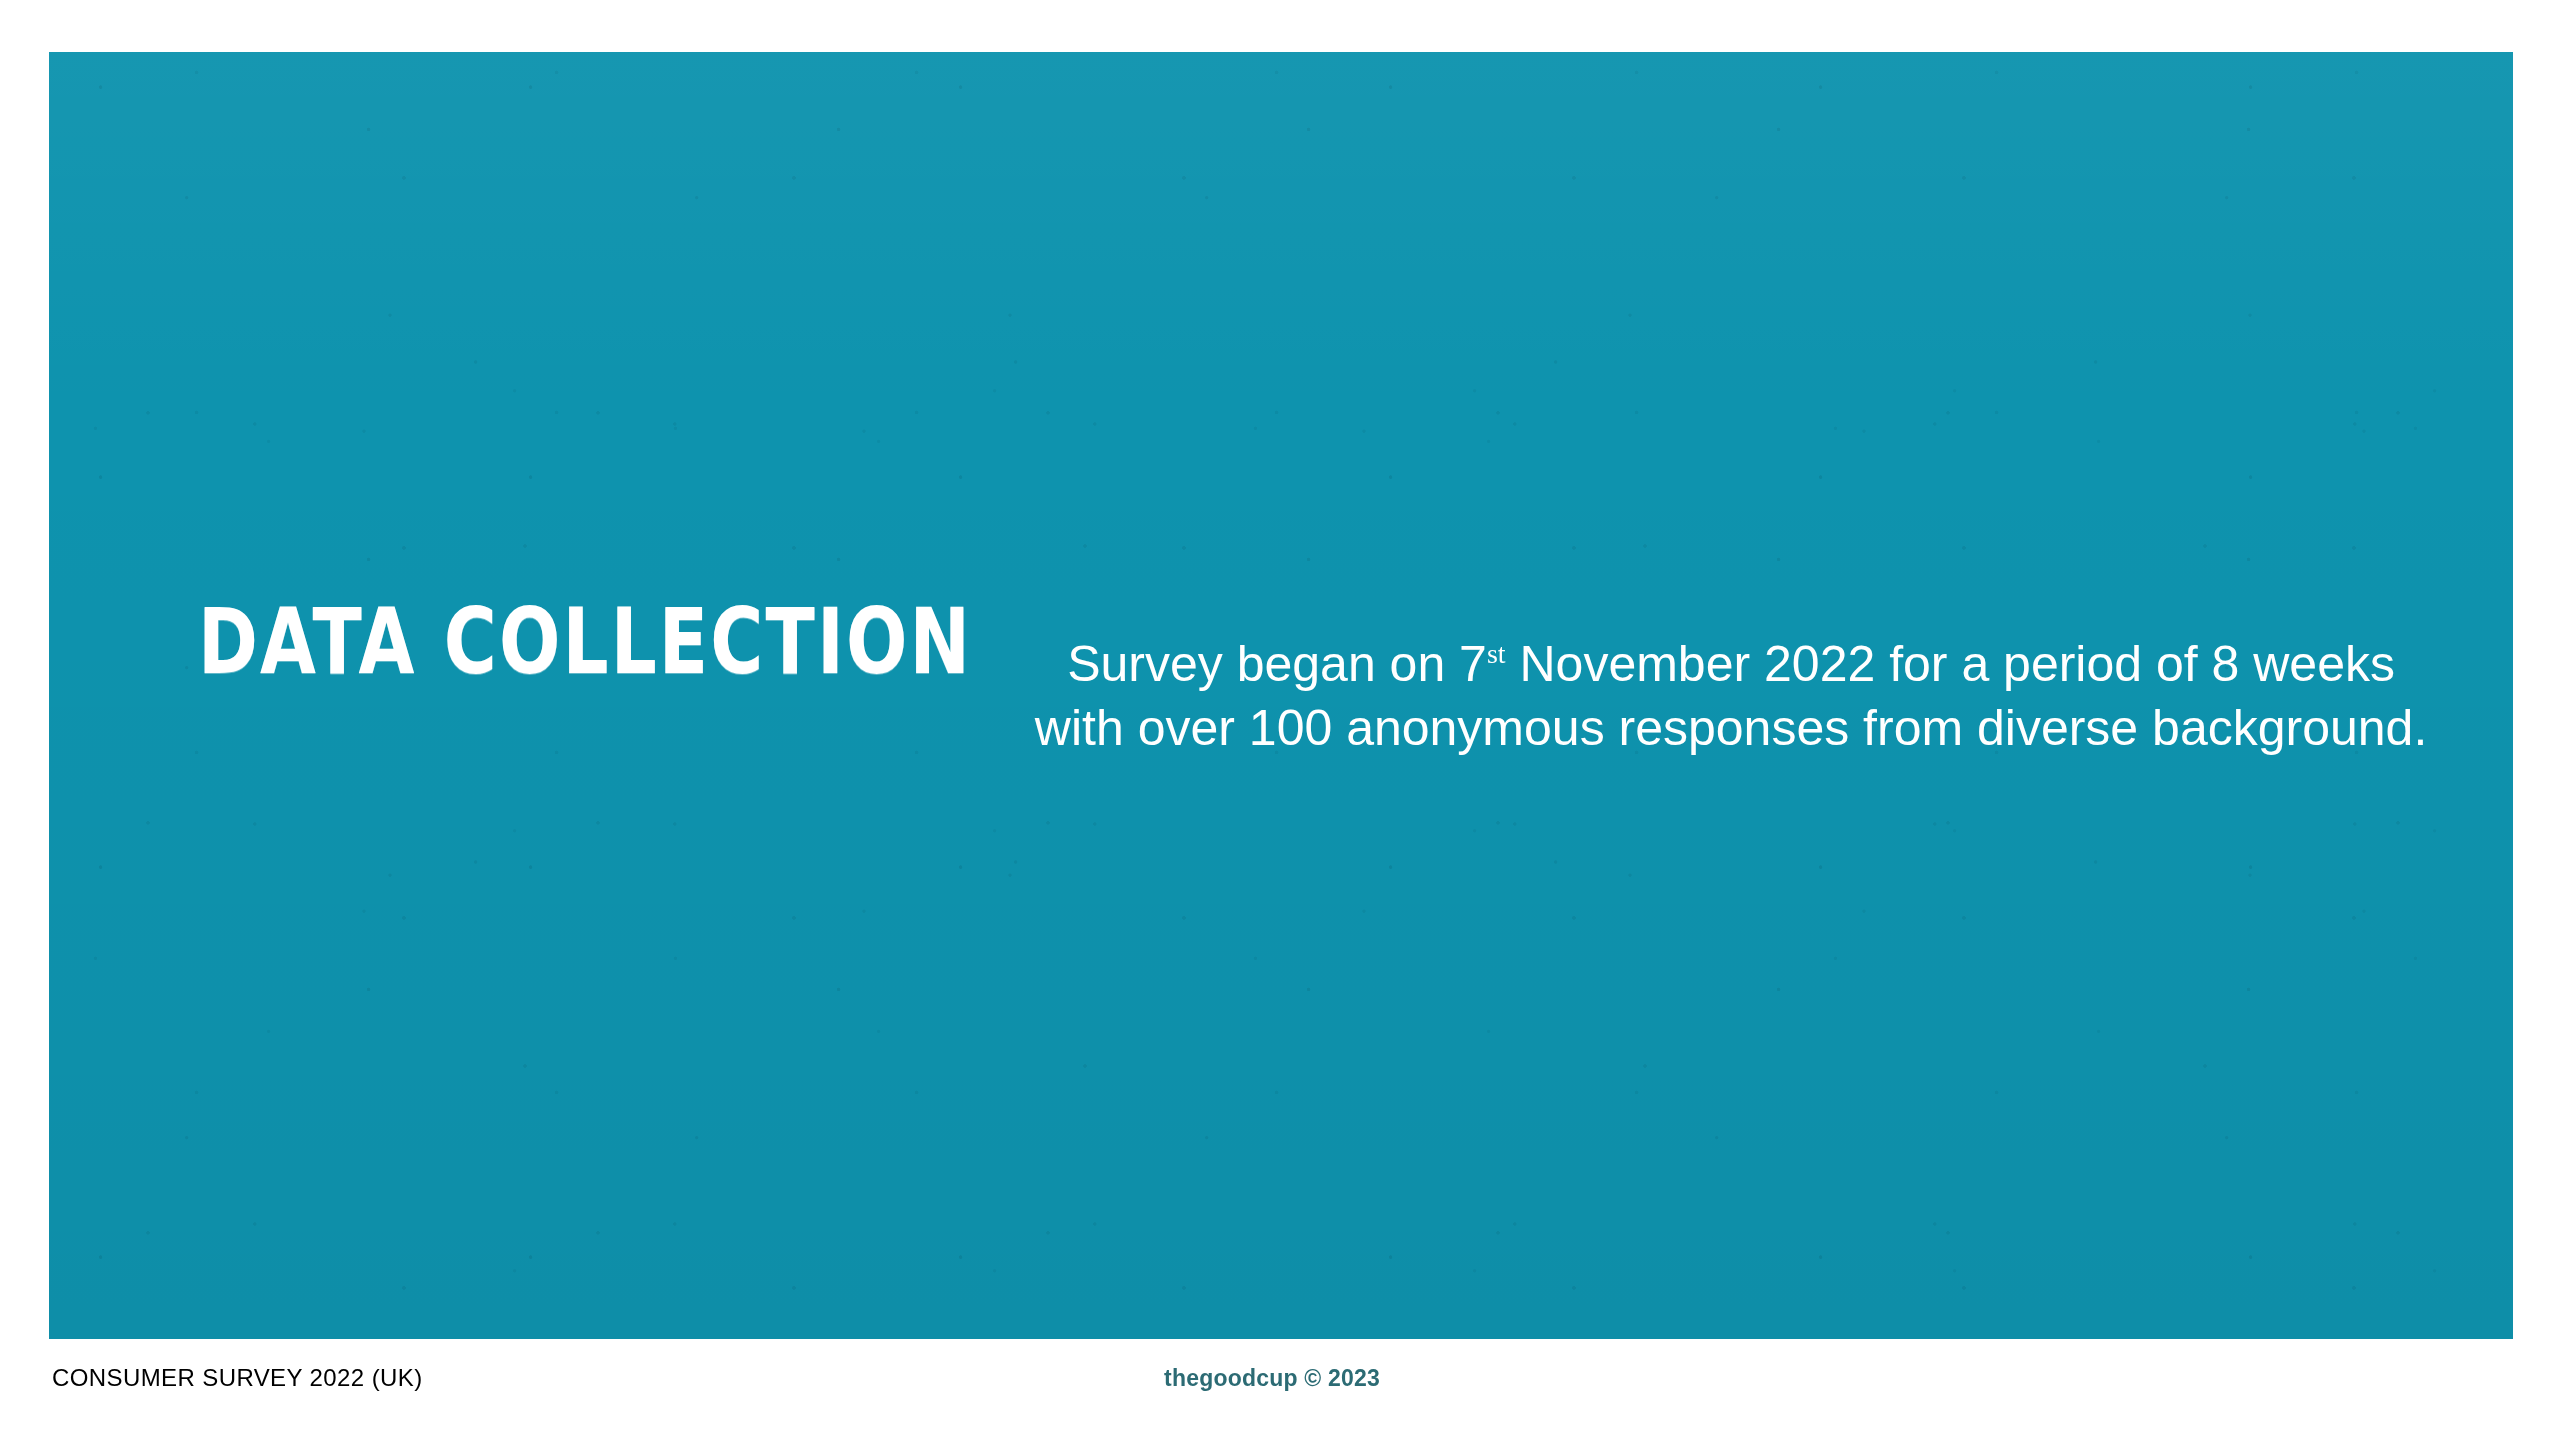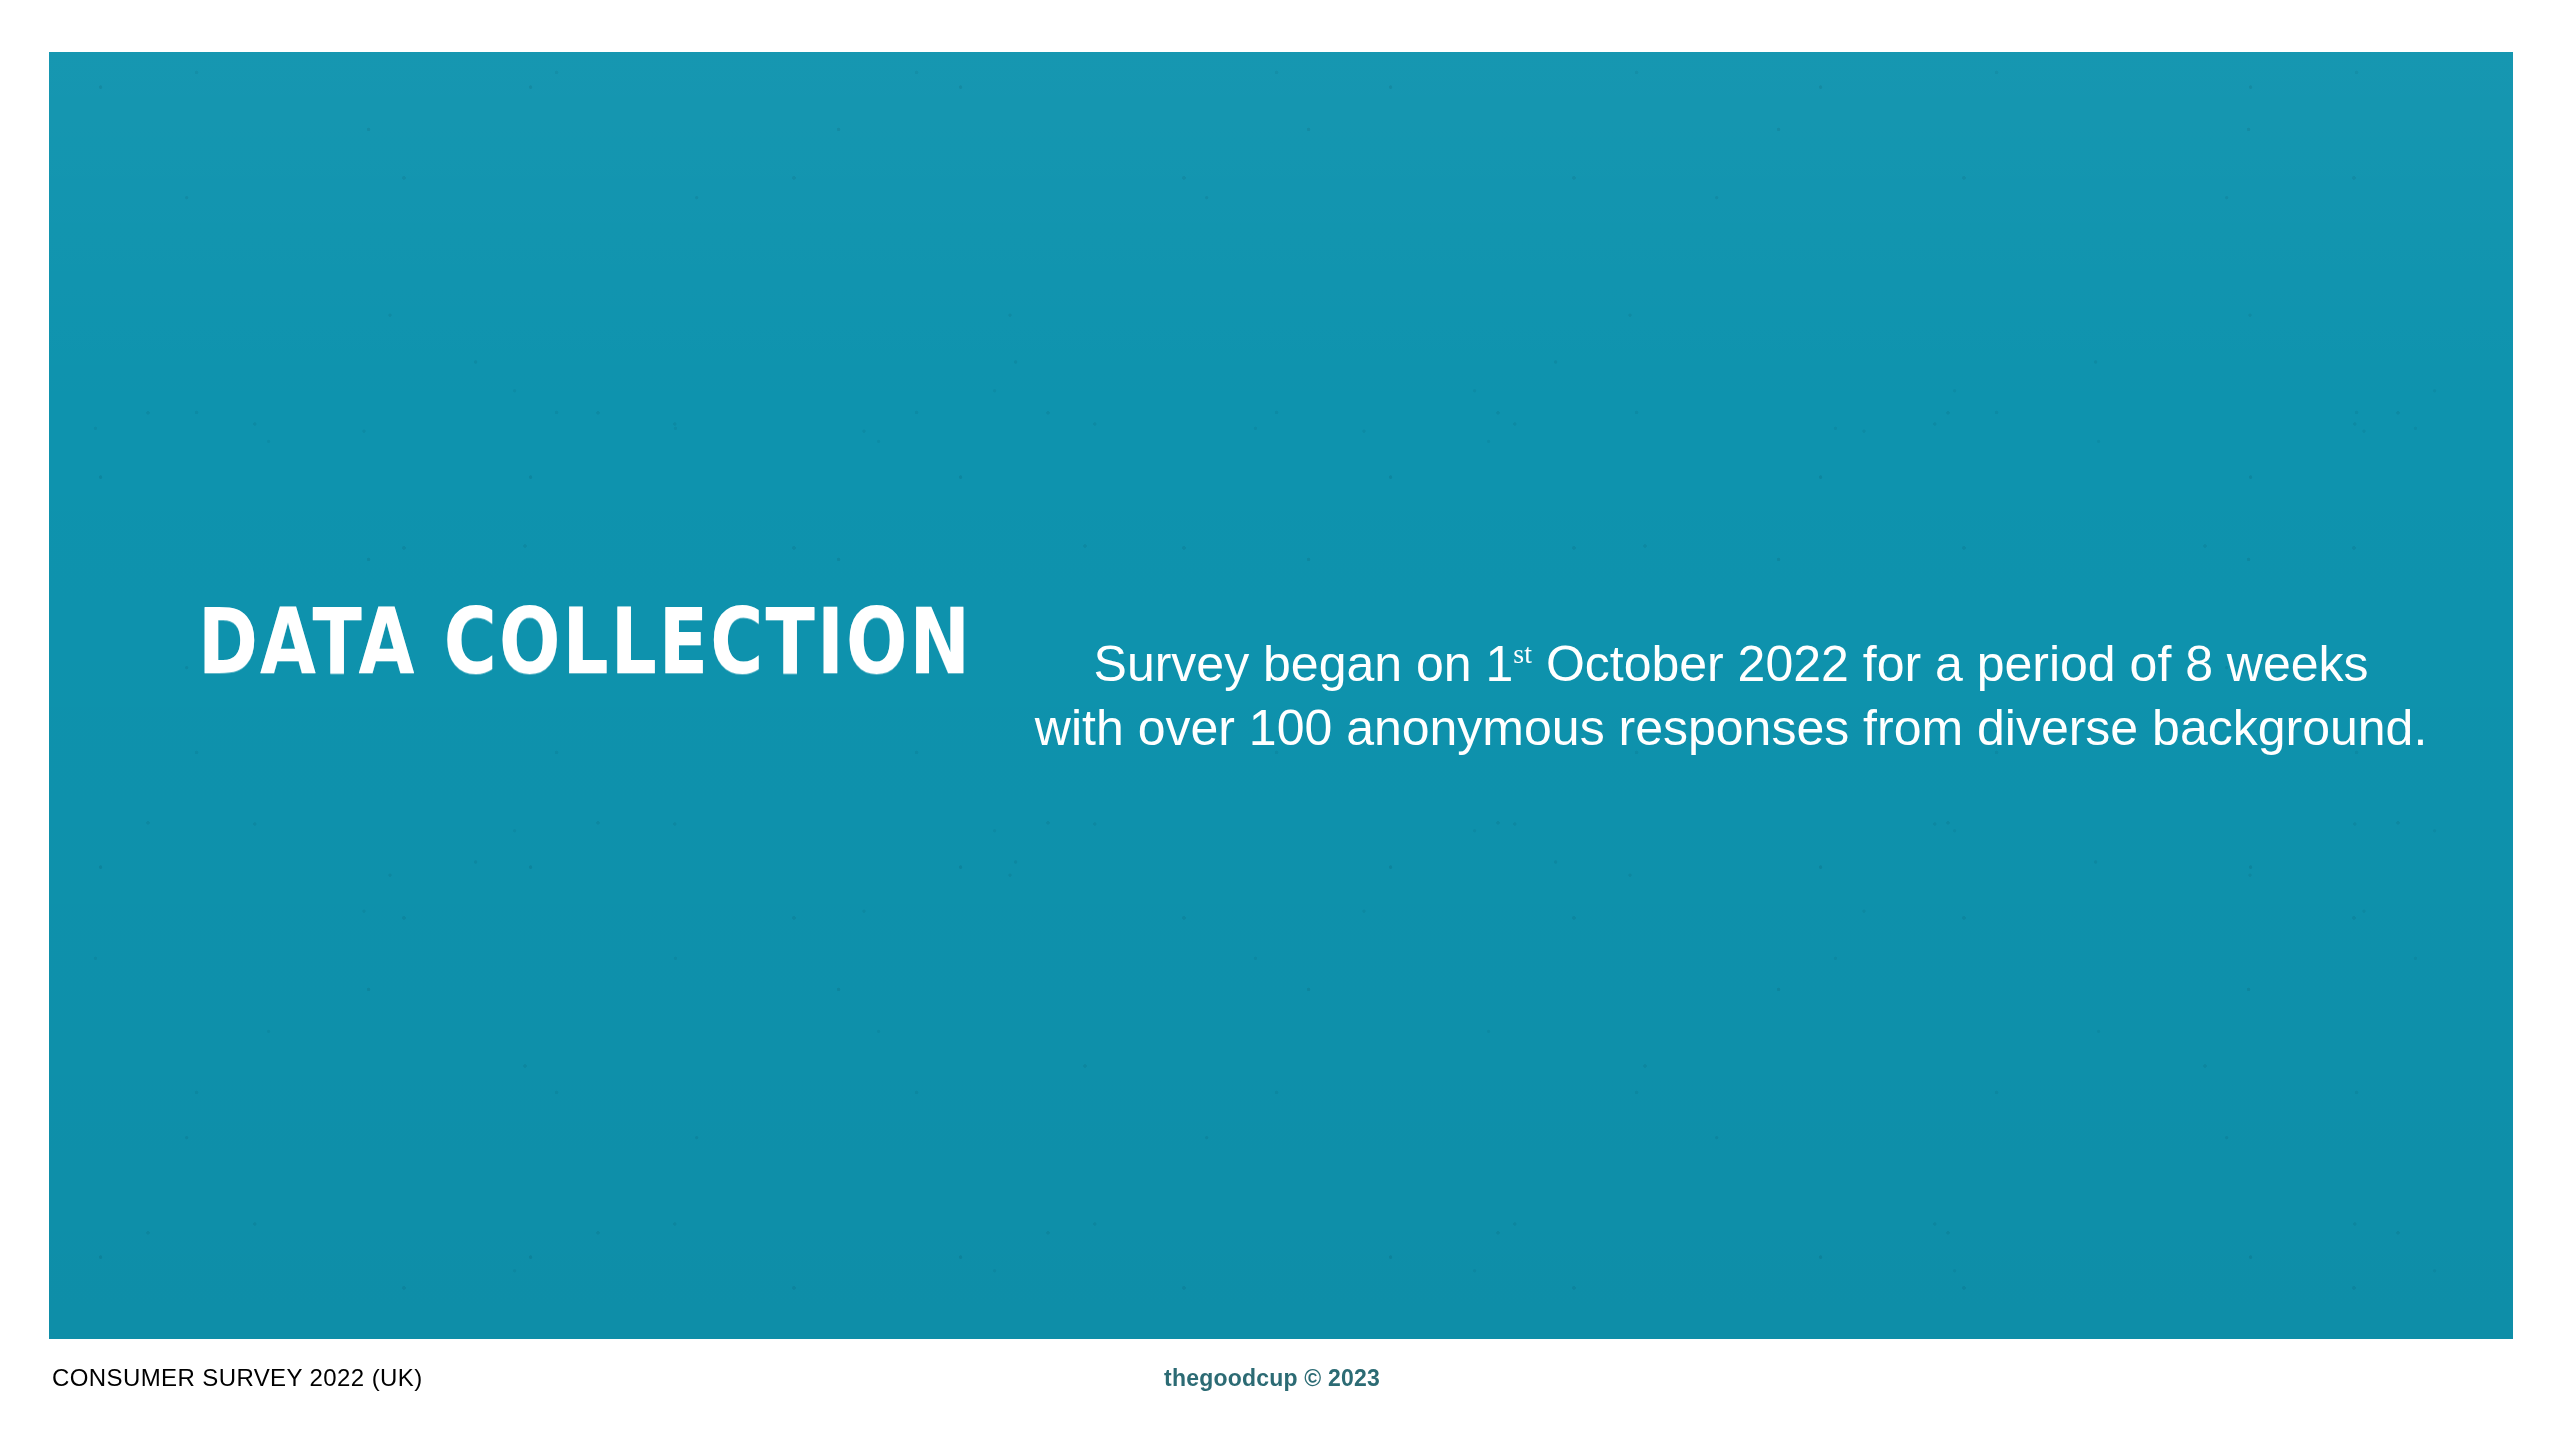--- a/index.html
+++ b/index.html
@@ -157,21 +157,21 @@
 <div id="slide">
 
   <div class="panel">
     <div class="grain"></div>
     <div class="sheen"></div>
 
     <div class="content">
       <h1 class="slide-title">DATA COLLECTION</h1>
 
       <p class="slide-body">
-        <span>Survey began on 1</span><sup>st</sup><span> October 2022 for a period of 8 weeks</span><br>
+        <span>Survey began on 7</span><sup>st</sup><span> November 2022 for a period of 8 weeks</span><br>
         <span>with over 100 anonymous responses from diverse background.</span>
       </p>
     </div>
   </div>
 
   <div class="footer">
     <div class="footer-left">CONSUMER SURVEY 2022 (UK)</div>
 
     <div class="footer-center">
       <span class="footer-center-inner">thegoodcup © 2023</span>

